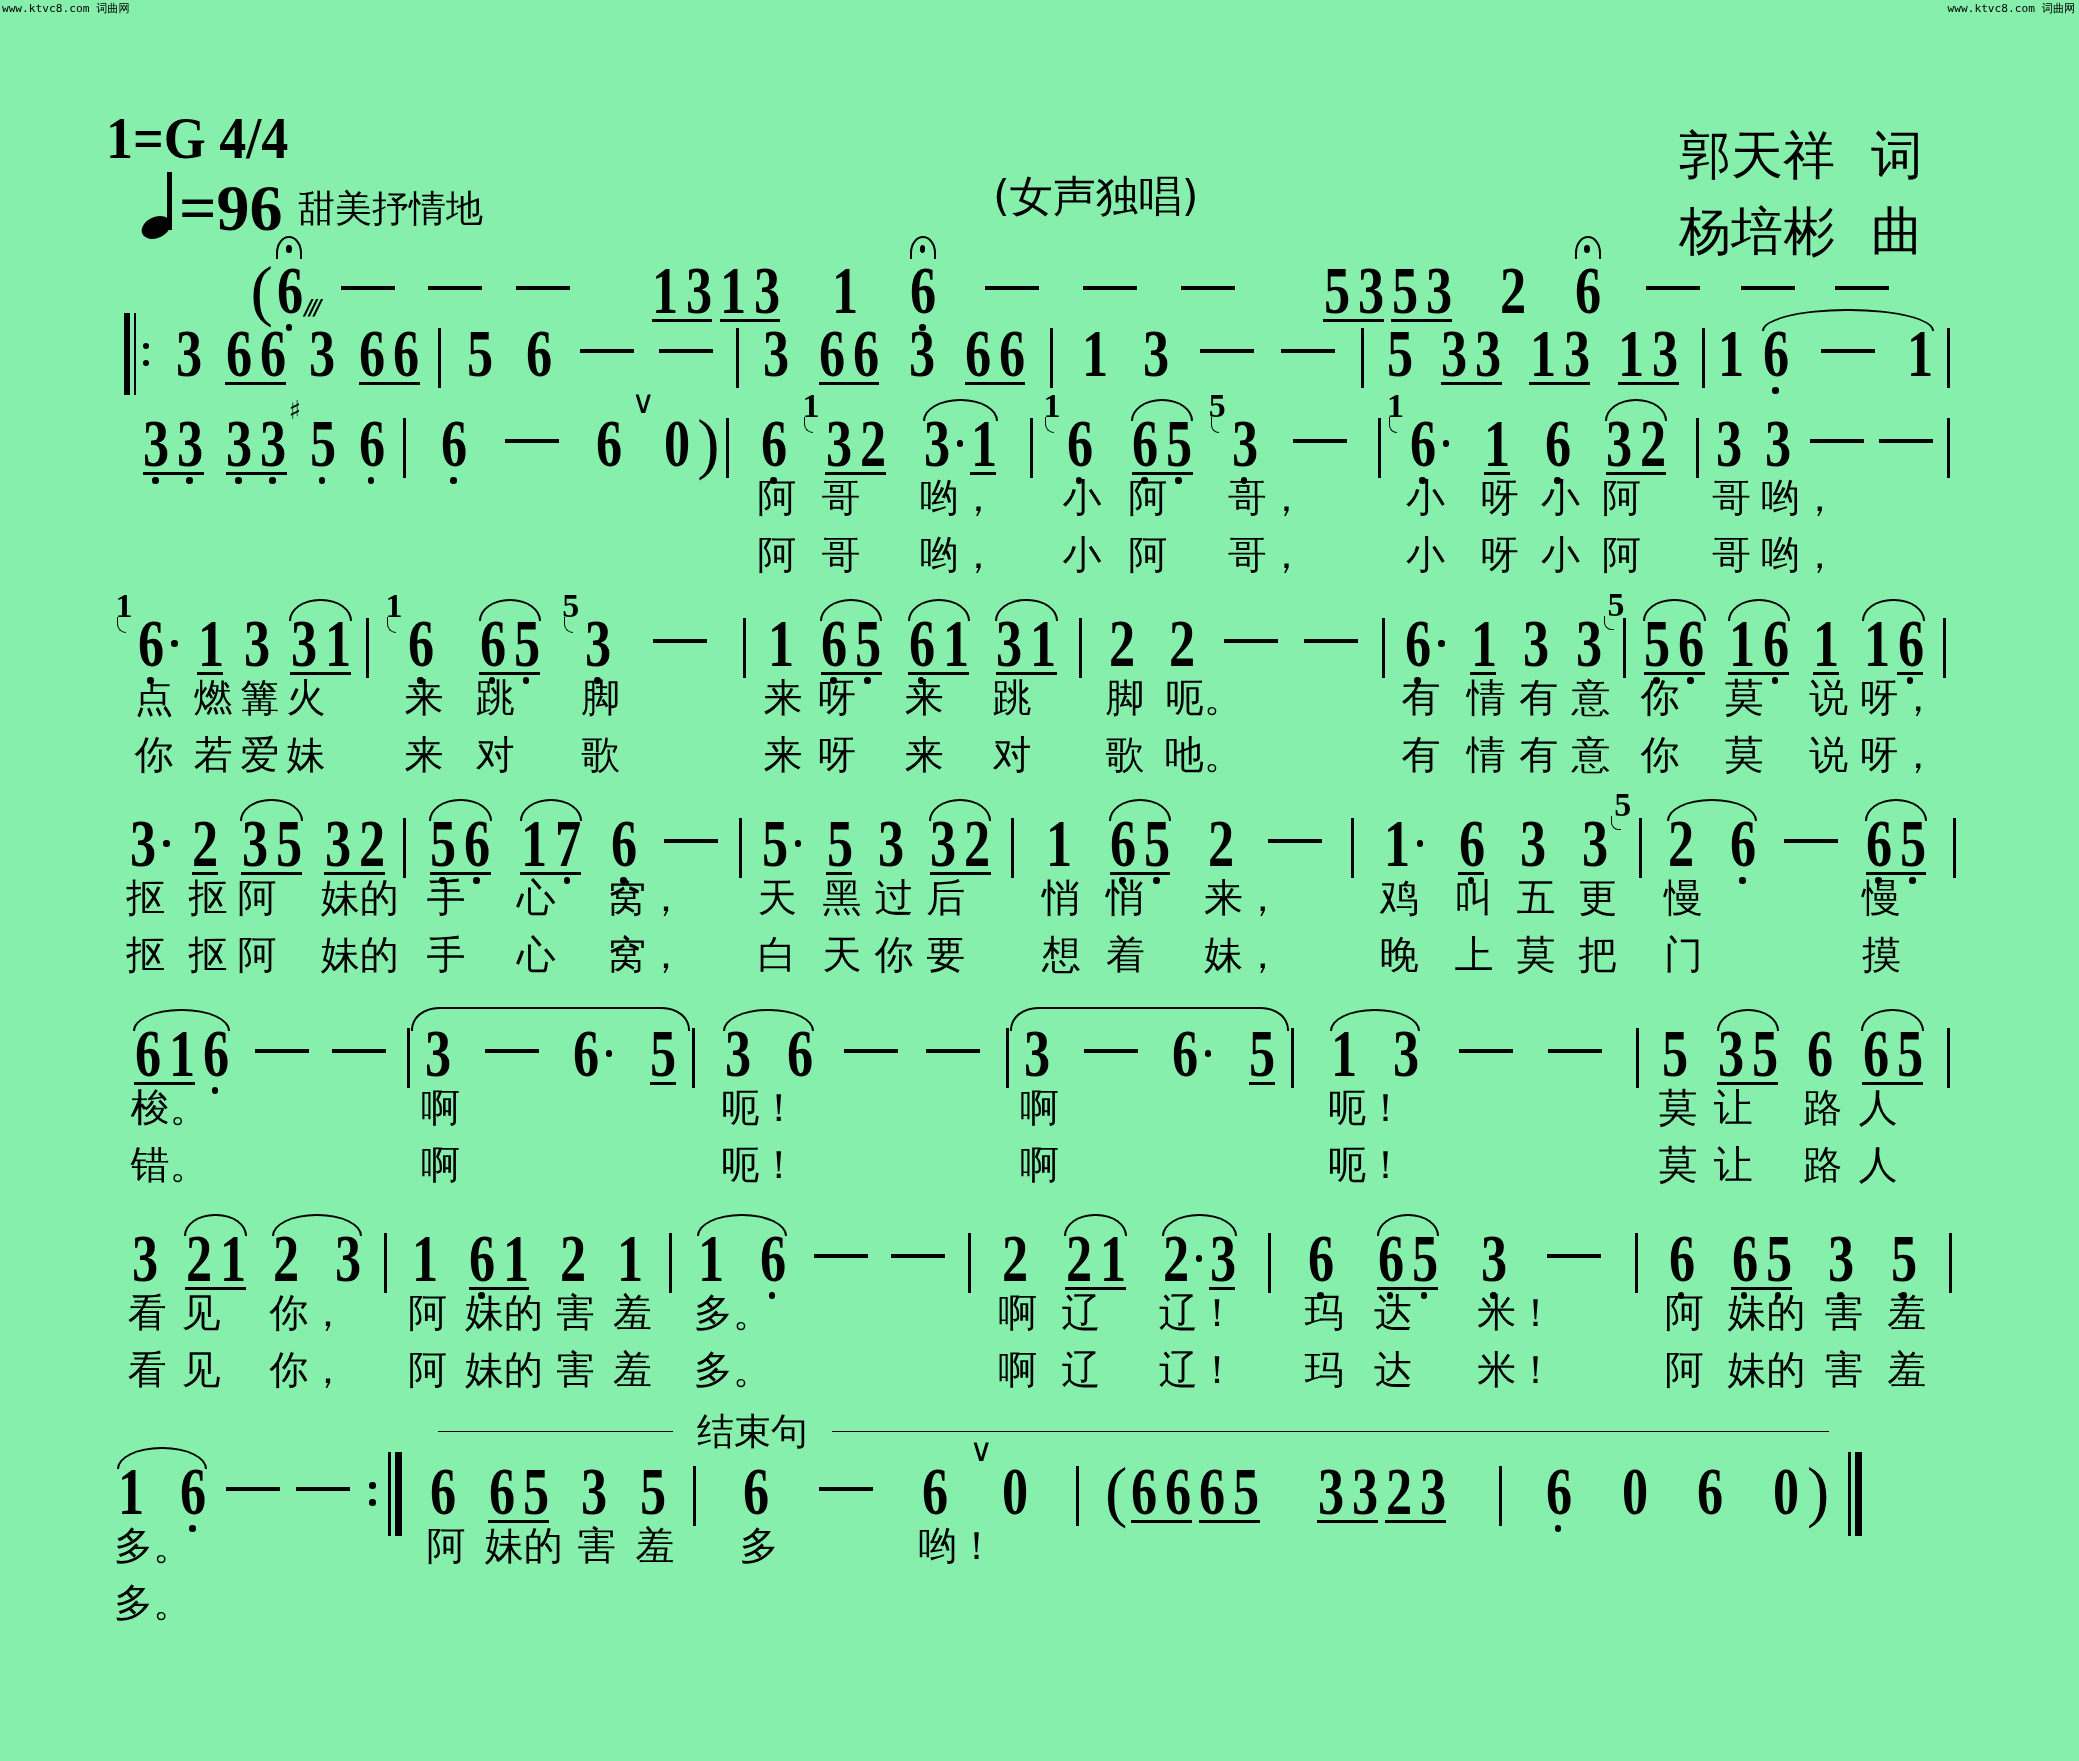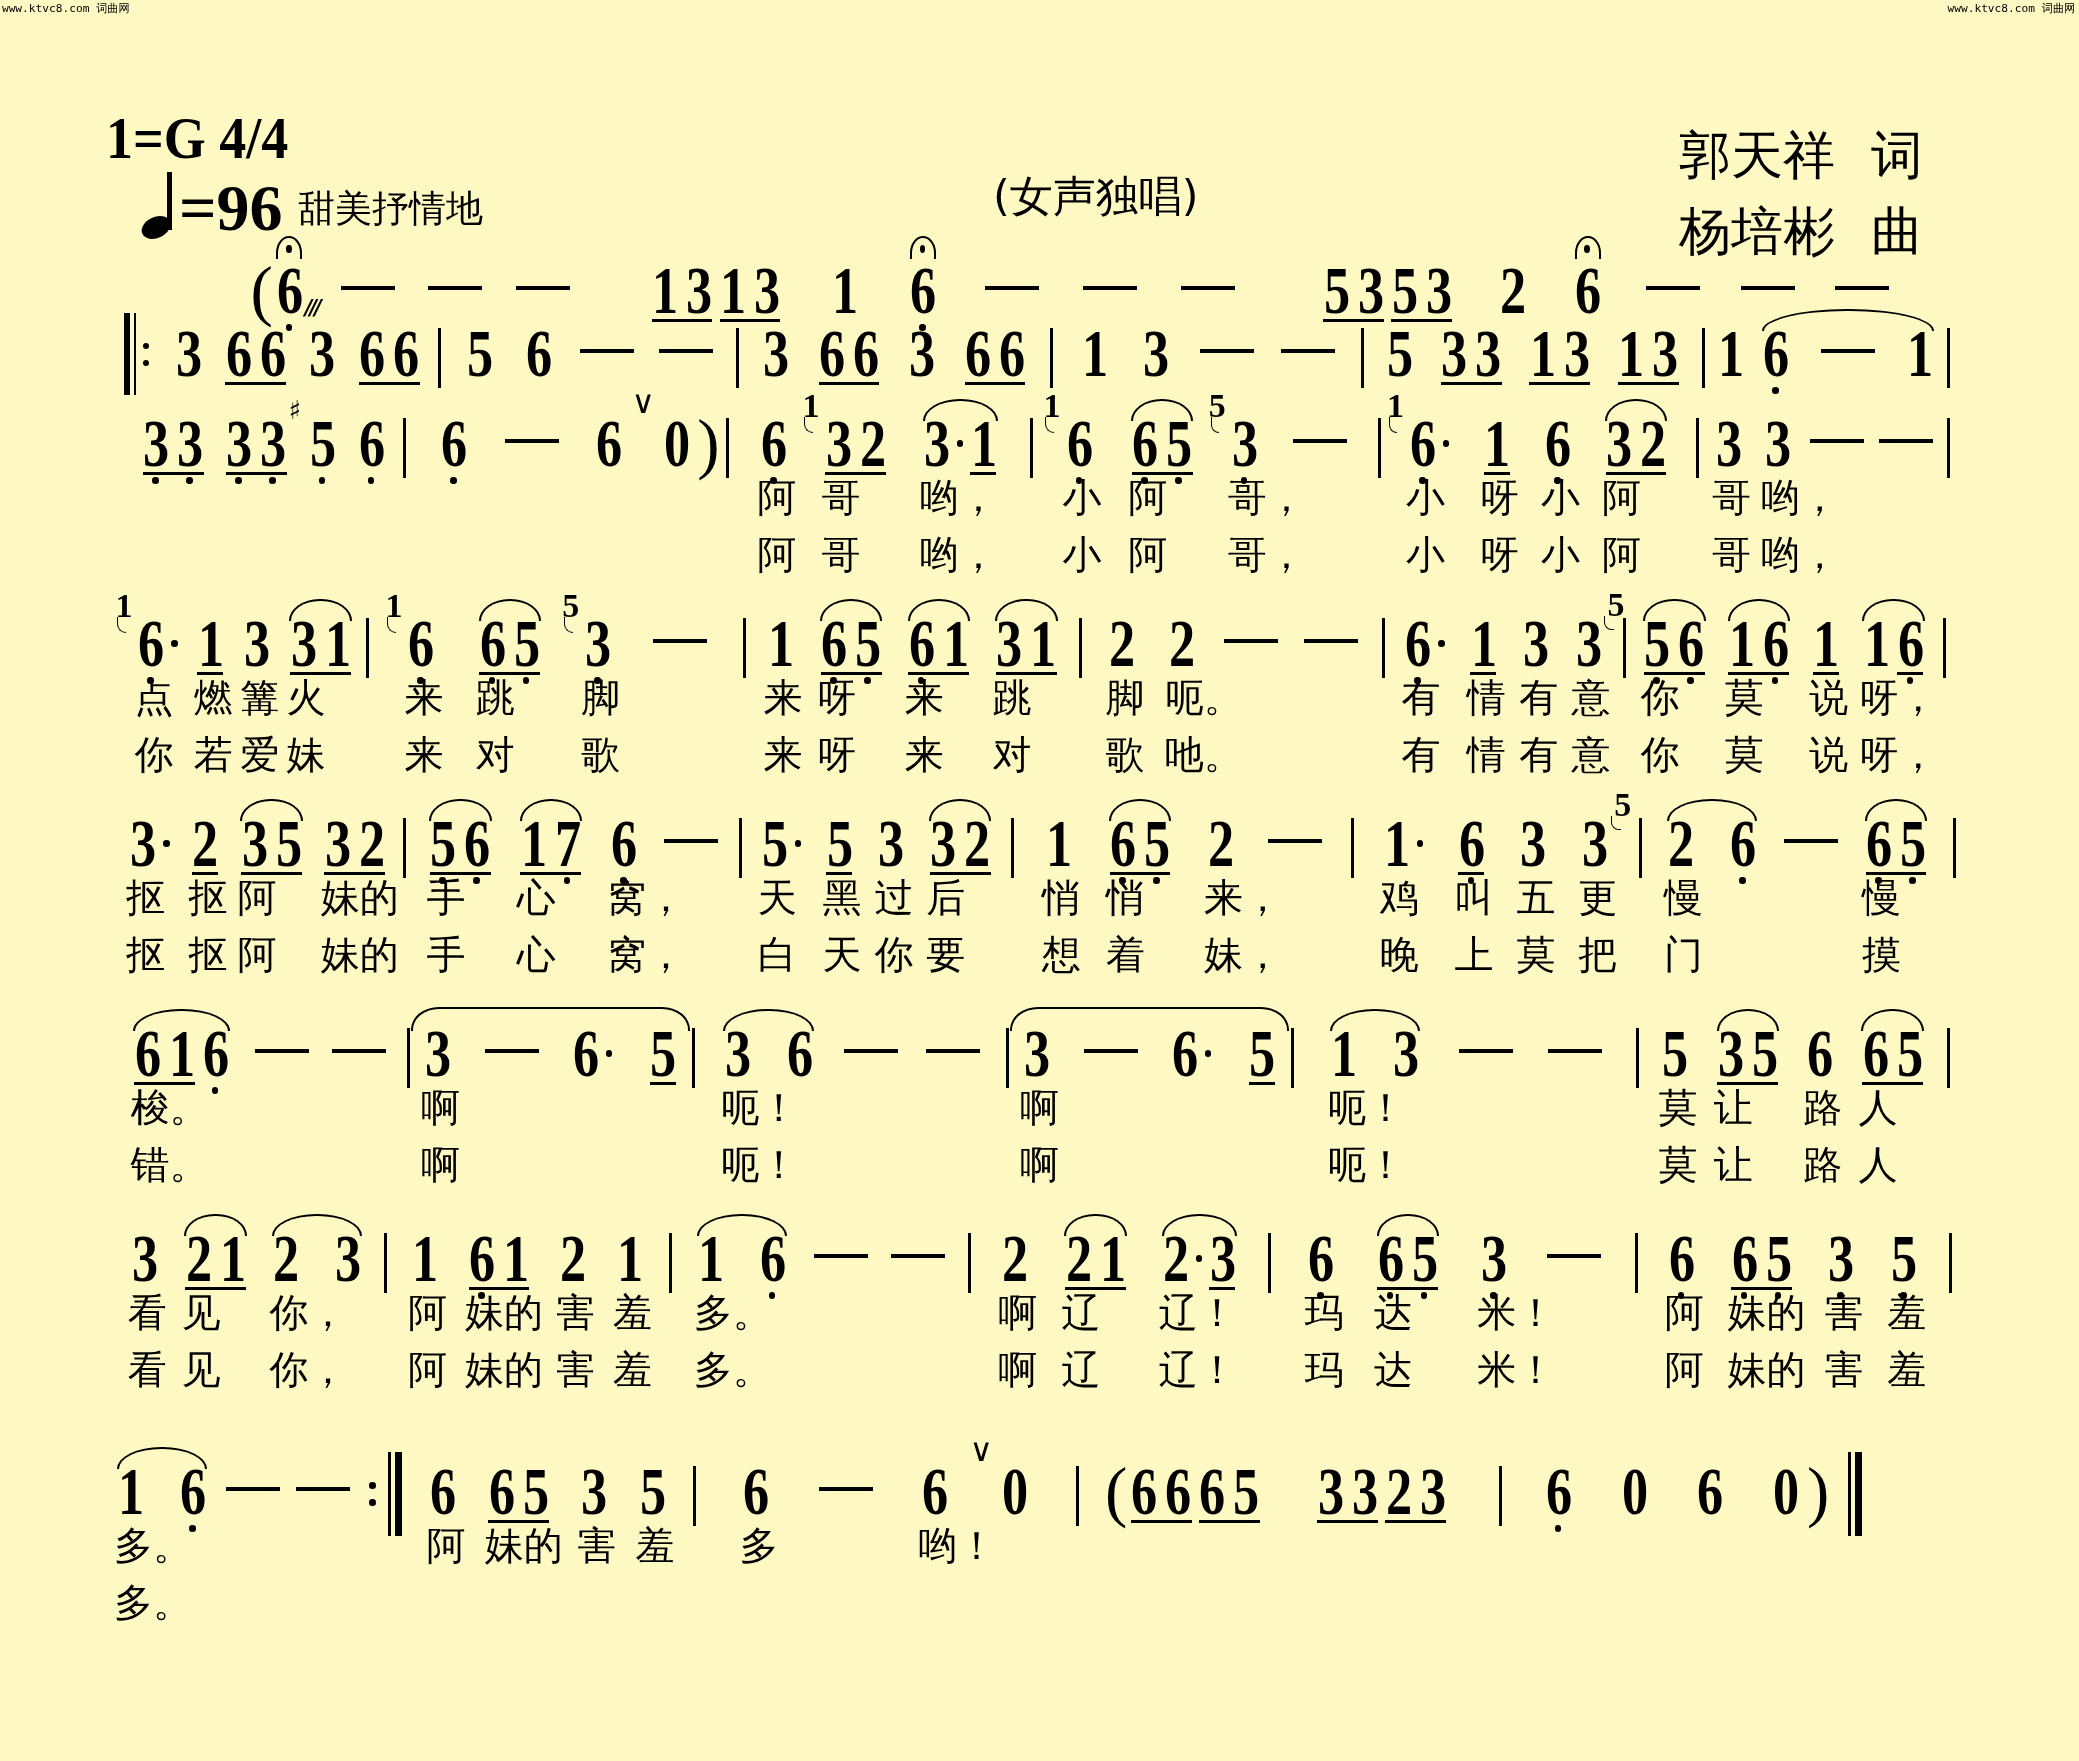--- a/index.html
+++ b/index.html
@@ -1,16 +1,16 @@
 <!DOCTYPE html>
 <html style="font-size:15px"><head>
 <meta charset="utf-8">
 <style>
   html,body{margin:0;padding:0;background:#fff;}
-  #page{position:relative;width:2079px;height:1761px;overflow:hidden;background:#fef9c3;color:#000;
+  #page{position:relative;width:2079px;height:1761px;overflow:hidden;background:#86efac;color:#000;
     font-family:"DejaVu Sans",sans-serif;}
   .wm{position:absolute;top:1.9px;font:11.2px/13px "DejaVu Sans Mono",monospace;color:#000;white-space:nowrap;}
   .wm-left{left:1.9px;}
   .wm-right{right:3.7px;}
   .key{position:absolute;left:106px;top:107px;font:bold 60px/62px "Liberation Serif",serif;
     transform:scaleX(.9);transform-origin:0 0;white-space:nowrap;}
   .qn{position:absolute;left:0;top:0;}
   .qn .stem{position:absolute;left:167px;top:172px;width:4.7px;height:58px;background:#000;}
   .qn .head{position:absolute;left:141px;top:217px;width:30px;height:20.6px;border-radius:50%;background:#000;transform:rotate(-25deg);}
   .tempo-val{position:absolute;left:179px;top:175px;font:bold 66px/66px "Liberation Serif",serif;white-space:nowrap;}
@@ -570,17 +570,22 @@
         </div>
         <div class="m bar-final">
           <span class="n lo"><span class="d">6</span></span>
           <span class="n"><span class="d">0</span></span>
           <span class="n"><span class="d">6</span></span>
           <span class="n"><span class="d">0</span><span class="post">)</span></span>
         </div>
       </div>
     </div>
 
+  <div class="coda">
+    <span class="line-left"></span>
+    <span class="coda-text">结束句</span>
+    <span class="line-right"></span>
+  </div>
 
   <div class="footer-src">本曲谱源自</div>
   <div class="footer-site" style="color: rgb(230, 0, 126); margin-top: 40px;">词曲网</div>
 </div>
 
 
 </body></html>

